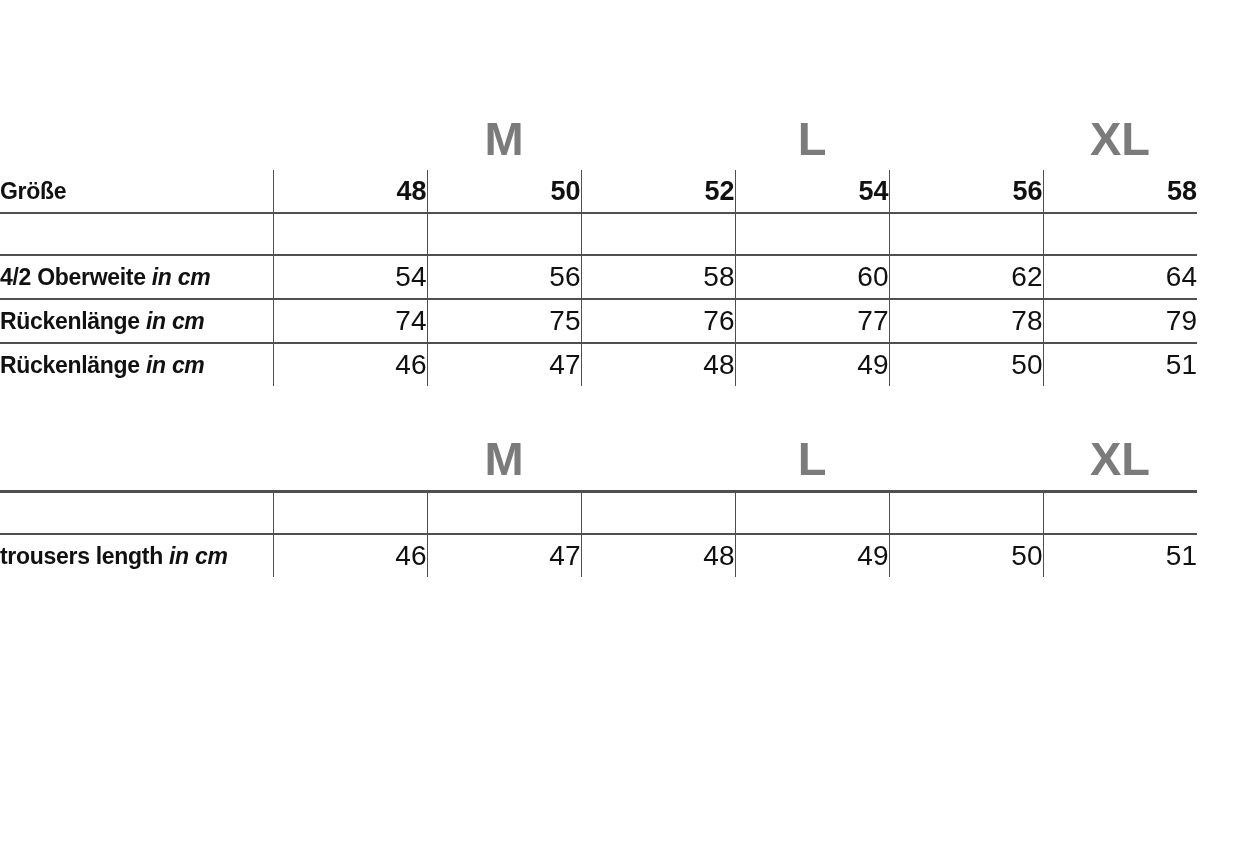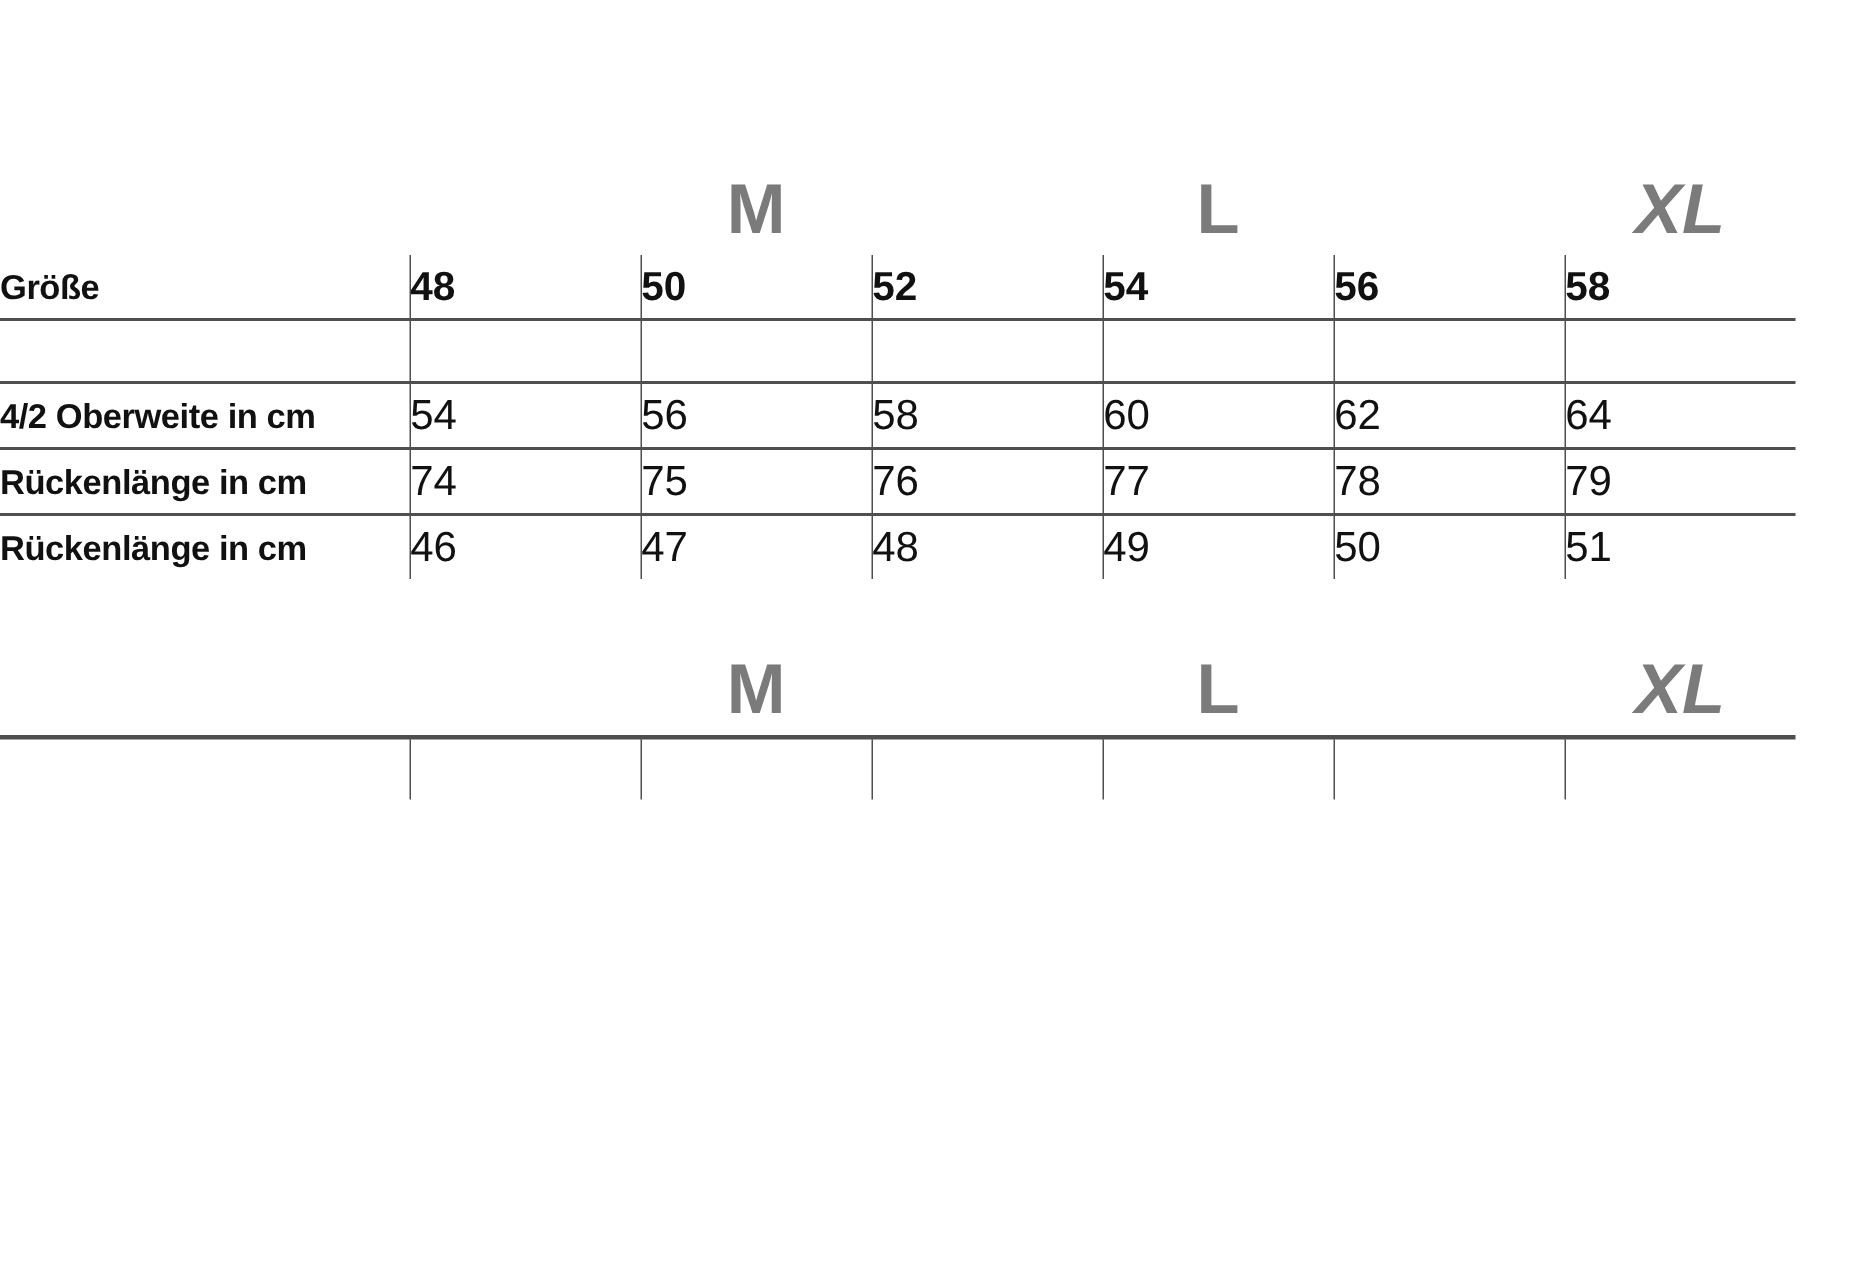--- a/index.html
+++ b/index.html
@@ -30,21 +30,21 @@
   }
   .group-header{
     font-size:47px;
     font-weight:700;
     line-height:1;
     color:var(--gray);
     justify-self:center;
   }
   .gh-m{grid-column:3;}
   .gh-l{grid-column:5;}
-  .gh-xl{grid-column:7;font-style:italic;}
+  .gh-xl{grid-column:7;}
 
   table.size-table{
     border-collapse:collapse;
     table-layout:fixed;
     width:1197px;
   }
   table.size-table.topline{border-top:3px solid var(--border);}
   table.size-table tr{border-bottom:2px solid var(--border);}
   table.size-table tr:last-child{border-bottom:none;}
   table.size-table td{
@@ -55,23 +55,23 @@
   table.size-table td:first-child{border-left:none;}
 
   td.label-cell{
     font-weight:700;
     font-size:23px;
     letter-spacing:-0.3px;
     padding-left:4px;
     white-space:nowrap;
     text-align:left;
   }
-  .unit{font-weight:700;}
+  .unit{font-style:italic;font-weight:700;}
   td.value-cell{
-    text-align:left;
+    text-align:right;
     font-size:28px;
     font-weight:400;
     margin-left:39px;
   }
   tr.header-row td.value-cell{font-weight:700;font-size:27px;}
   tr.header-row td{height:42px;}
   tr.empty-row td{height:40px;}
   tr.data-row td{height:42px;}
 </style>
 </head>
@@ -162,15 +162,24 @@
     <tbody>
     <tr class="empty-row">
       <td></td>
           <td></td>
           <td></td>
           <td></td>
           <td></td>
           <td></td>
           <td></td>
     </tr>
+    <tr class="data-row">
+      <td class="label-cell"><span>trousers length</span> <span class="unit">in cm</span></td>
+      <td class="value-cell">46</td>
+      <td class="value-cell">47</td>
+      <td class="value-cell">48</td>
+      <td class="value-cell">49</td>
+      <td class="value-cell">50</td>
+      <td class="value-cell">51</td>
+    </tr>
   </tbody>
     </table>
 </section>
 
 </body></html>

